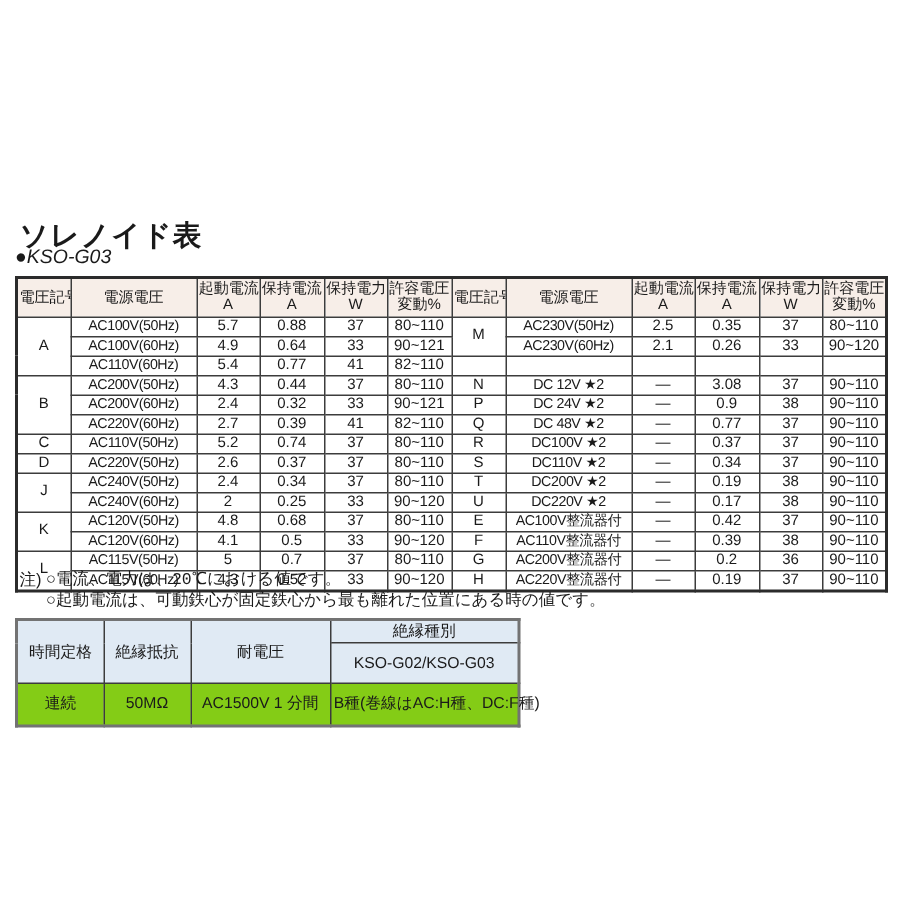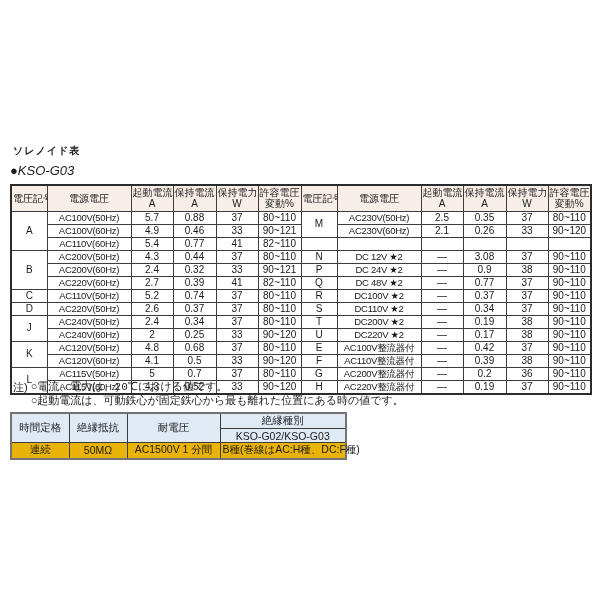--- a/index.html
+++ b/index.html
@@ -5,21 +5,21 @@
   * { margin: 0; padding: 0; box-sizing: border-box; }
   html, body { width: 600px; height: 600px; background: #ffffff; }
   body {
     font-family: "Liberation Sans", "DejaVu Sans", sans-serif;
     color: #1a1a1a;
     position: relative;
     overflow: hidden;
   }
   .page-title {
     position: absolute; left: 13px; top: 144px;
-    font-size: 10px; font-weight: bold; letter-spacing: 1px;
+    font-size: 19px; font-weight: bold; letter-spacing: 1px;
   }
   .model-label {
     position: absolute; left: 10px; top: 163px;
     font-size: 13px;
     font-style: italic;
   }
   table { border-collapse: collapse; table-layout: fixed; }
   .solenoid-table {
     position: absolute; left: 10px; top: 184px;
     width: 580px;
@@ -56,22 +56,22 @@
     border: 1px solid #3c3c3c;
     font-size: 10.5px;
     font-weight: normal;
     text-align: center;
     vertical-align: middle;
     white-space: nowrap;
     padding: 0 2px;
   }
   .spec-table thead th { background: #e0eaf4; }
   .spec-table .r1 th { height: 15px; }
-  .spec-table .r2 th { height: 14px; }
-  .spec-table tbody td { height: 16px; background: #eab308; }
+  .spec-table .r2 th { height: 27px; }
+  .spec-table tbody td { height: 28px; background: #84cc16; }
 </style>
 </head>
 <body>
 
 <div class="page-title">ソレノイド表</div>
 <div class="model-label">●KSO-G03</div>
 
 <table class="solenoid-table">
   <colgroup>
     <col style="width:36px">
@@ -138,21 +138,21 @@
         <td rowspan="2" class="sym">M</td>
         <td class="c0">AC230V(50Hz)</td>
         <td class="c1">2.5</td>
         <td class="c2">0.35</td>
         <td class="c3">37</td>
         <td class="c4">80~110</td>
       </tr>
       <tr>
         <td class="c0">AC100V(60Hz)</td>
         <td class="c1">4.9</td>
-        <td class="c2">0.46</td>
+        <td class="c2">0.64</td>
         <td class="c3">33</td>
         <td class="c4">90~121</td>
         <td class="c0">AC230V(60Hz)</td>
         <td class="c1">2.1</td>
         <td class="c2">0.26</td>
         <td class="c3">33</td>
         <td class="c4">90~120</td>
       </tr>
       <tr>
         <td class="c0">AC110V(60Hz)</td>

